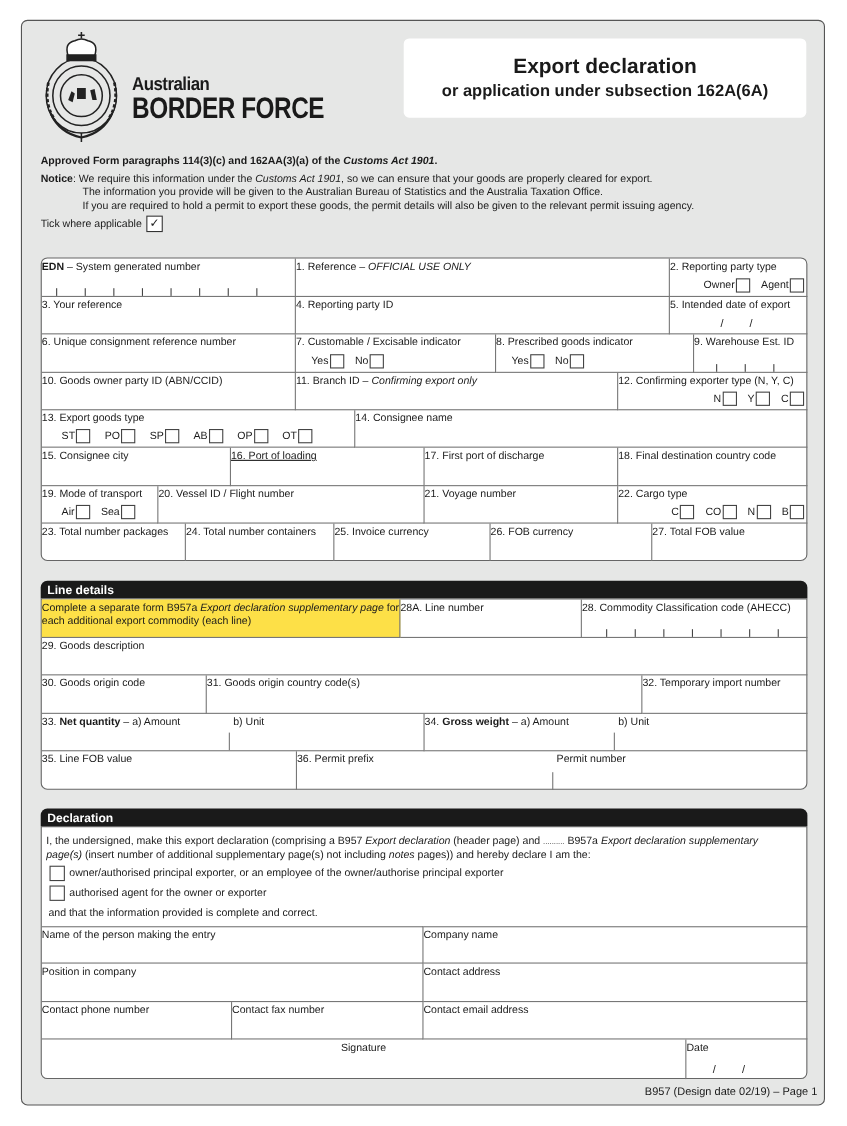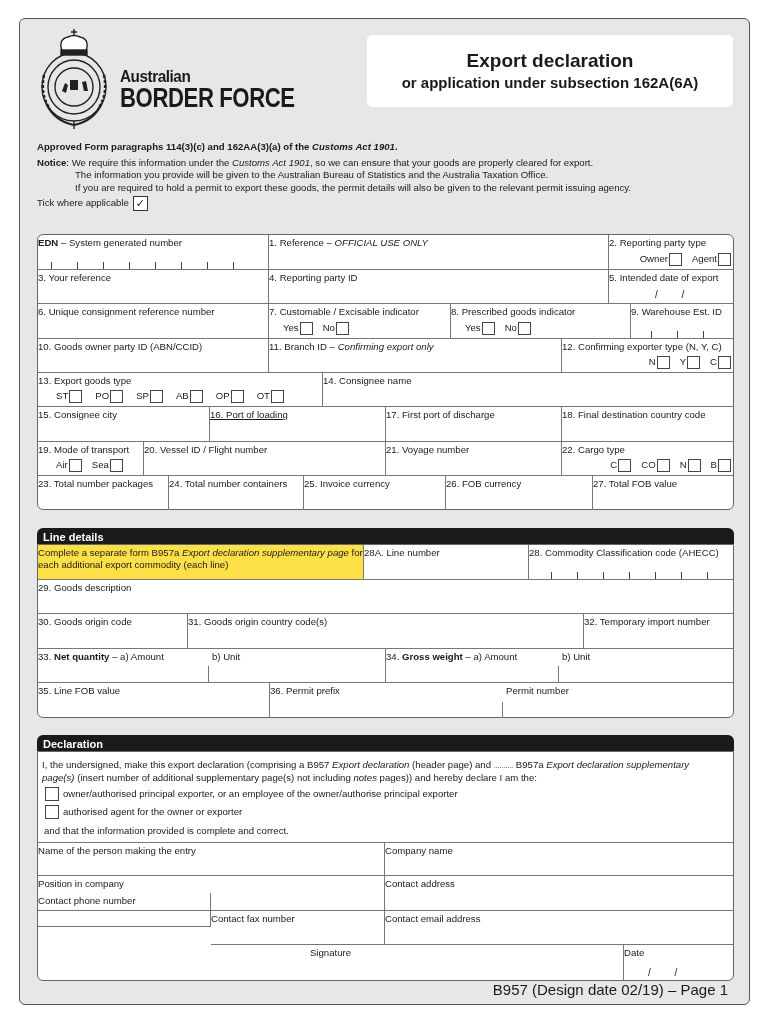--- a/index.html
+++ b/index.html
@@ -22,21 +22,21 @@
   .cell.nb { border-bottom:none; }
   .cb { display:inline-block; width:13px; height:13px; border:1px solid #444; background:#fff; vertical-align:middle; margin-left:1px; box-sizing:border-box; }
   .opts { position:absolute; bottom:3px; font-size:9.6px; white-space:nowrap; }
   .opts span.o { margin-left:10px; }
   .ticks { position:absolute; bottom:0; height:7px; display:flex; }
   .ticks i { display:block; border-left:1px solid #444; height:7px; }
   .secthead { position:absolute; background:#1a1a1a; color:#fff; font-weight:bold; font-size:11px; padding:3px 6px; border-radius:6px 6px 0 0; box-sizing:border-box; }
   .gray { background:#fde047; }
   .date { position:absolute; bottom:3px; font-size:10px; letter-spacing:1px; }
   .decl { font-size:9.6px; line-height:12px; }
-  .footer { right:21px; bottom:6px; font-size:15px; }
+  .footer { right:6px; bottom:6px; font-size:10px; }
   .vt { position:absolute; border-left:1px solid #777; }
 </style>
 </head>
 <body>
 
 <div class="page">
 
   <svg class="abs logo" viewBox="0 0 80 106">
     <g fill="none" stroke="#222" stroke-width="1.4">
       <path d="M40 4 v6 M37 7 h6"></path>
@@ -197,21 +197,21 @@
       <span>I, the undersigned, make this export declaration (comprising a B957 </span><i>Export declaration</i><span> (header page) and </span><span style="font-size:7px">..........</span><span> B957a </span><i>Export declaration supplementary page(s)</i><span> (insert number of additional supplementary page(s) not including </span><i>notes</i><span> pages)) and hereby declare I am the:</span>
     </div>
     <div class="abs decl" style="left:6px;top:35px;"><span class="cb" style="width:14px;height:14px;margin-right:4px;"></span><span>owner/authorised principal exporter, or an employee of the owner/authorise principal exporter</span></div>
     <div class="abs decl" style="left:6px;top:53px;"><span class="cb" style="width:14px;height:14px;margin-right:4px;"></span><span>authorised agent for the owner or exporter</span></div>
     <div class="abs decl" style="left:6px;top:73px;">and that the information provided is complete and correct.</div>
 
     <div class="cell" style="left:0;top:90px;width:347px;height:34px;border-top:1px solid #777;">Name of the person making the entry</div>
     <div class="cell nr" style="left:347px;top:90px;width:349px;height:34px;border-top:1px solid #777;">Company name</div>
     <div class="cell" style="left:0;top:124px;width:347px;height:35px;">Position in company</div>
     <div class="cell nr" style="left:347px;top:124px;width:349px;height:35px;">Contact address</div>
-    <div class="cell" style="left:0;top:141px;width:173px;height:34px;">Contact phone number</div>
+    <div class="cell" style="left:0;top:159px;width:173px;height:34px;">Contact phone number</div>
     <div class="cell" style="left:173px;top:159px;width:174px;height:34px;">Contact fax number</div>
     <div class="cell nr" style="left:347px;top:159px;width:349px;height:34px;">Contact email address</div>
     <div class="cell nb" style="left:0;top:193px;width:586px;height:36px;text-align:center;">Signature</div>
     <div class="cell nb nr" style="left:586px;top:193px;width:110px;height:36px;">
       <span>Date</span>
       <div class="date" style="left:24px;white-space:pre;">/      /</div>
     </div>
   </div>
 
   <div class="abs footer">B957 (Design date 02/19) – Page 1</div>

